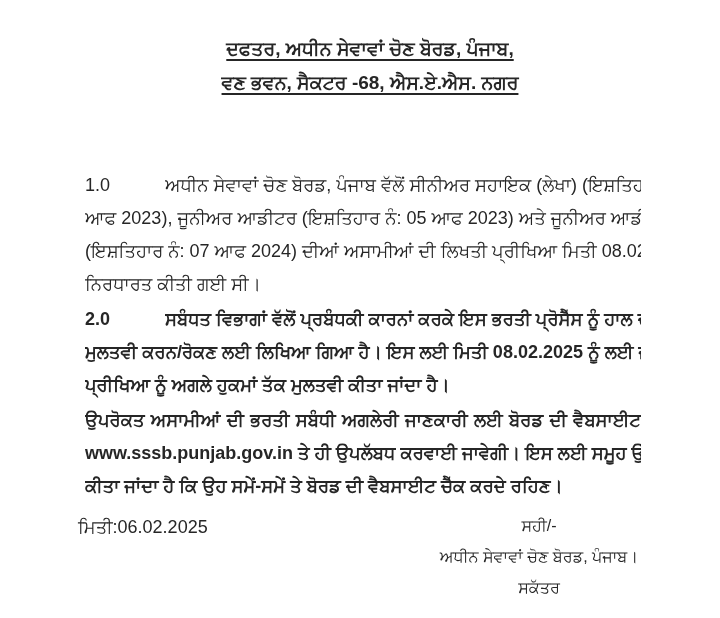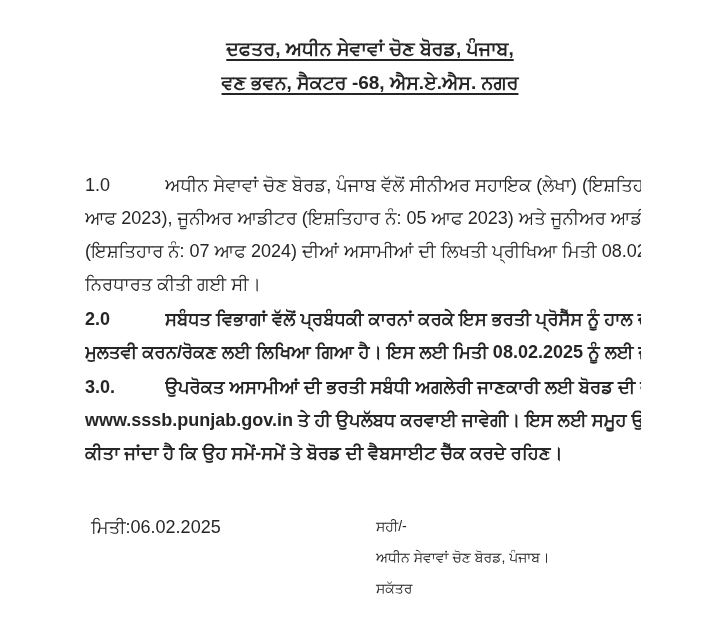--- a/index.html
+++ b/index.html
@@ -57,31 +57,31 @@
   .pnum { flex: 0 0 80px; }
   .ptext {
     flex: 1;
     text-align: justify;
     text-align-last: justify;
     overflow: hidden;
     white-space: nowrap;
   }
   .date-line {
     position: absolute;
-    left: 91px;
+    left: 78px;
     top: 517px;
     font-size: 18px;
   }
   .signature {
     position: absolute;
-    left: 376px;
+    left: 424px;
     top: 515px;
     width: 230px;
-    text-align: left;
-    font-size: 14px;
+    text-align: center;
+    font-size: 16px;
   }
   .signature .sig-row {
     line-height: 22px;
     margin-bottom: 9px;
     white-space: nowrap;
   }
 </style>
 </head>
 <body>
 
@@ -104,25 +104,25 @@
       <div class="pline">(ਇਸ਼ਤਿਹਾਰ ਨੰ: 07 ਆਫ 2024) ਦੀਆਂ ਅਸਾਮੀਆਂ ਦੀ ਲਿਖਤੀ ਪ੍ਰੀਖਿਆ ਮਿਤੀ 08.02.2025 ਨੂੰ</div>
       <div class="pline lastline">ਨਿਰਧਾਰਤ ਕੀਤੀ ਗਈ ਸੀ।</div>
     </div>
 
     <div class="para">
       <div class="firstline">
         <span class="pnum">2.0</span>
         <span class="ptext">ਸਬੰਧਤ ਵਿਭਾਗਾਂ ਵੱਲੋਂ ਪ੍ਰਬੰਧਕੀ ਕਾਰਨਾਂ ਕਰਕੇ ਇਸ ਭਰਤੀ ਪ੍ਰੋਸੈੱਸ ਨੂੰ ਹਾਲ ਦੀ ਘੜੀ</span>
       </div>
       <div class="pline">ਮੁਲਤਵੀ ਕਰਨ/ਰੋਕਣ ਲਈ ਲਿਖਿਆ ਗਿਆ ਹੈ। ਇਸ ਲਈ ਮਿਤੀ 08.02.2025 ਨੂੰ ਲਈ ਜਾ ਰਹੀ</div>
+      <div class="pline lastline">ਪ੍ਰੀਖਿਆ ਨੂੰ ਅਗਲੇ ਹੁਕਮਾਂ ਤੱਕ ਮੁਲਤਵੀ ਕੀਤਾ ਜਾਂਦਾ ਹੈ।</div>
     </div>
 
     <div class="para">
       <div class="firstline">
-        <span class="pnum">3.0.</span>
         <span class="ptext">ਉਪਰੋਕਤ ਅਸਾਮੀਆਂ ਦੀ ਭਰਤੀ ਸਬੰਧੀ ਅਗਲੇਰੀ ਜਾਣਕਾਰੀ ਲਈ ਬੋਰਡ ਦੀ ਵੈਬਸਾਈਟ</span>
       </div>
       <div class="pline">www.sssb.punjab.gov.in ਤੇ ਹੀ ਉਪਲੱਬਧ ਕਰਵਾਈ ਜਾਵੇਗੀ। ਇਸ ਲਈ ਸਮੂਹ ਉਮੀਦਵਾਰਾਂ ਨੂੰ ਸੂਚਿਤ</div>
       <div class="pline lastline">ਕੀਤਾ ਜਾਂਦਾ ਹੈ ਕਿ ਉਹ ਸਮੇਂ-ਸਮੇਂ ਤੇ ਬੋਰਡ ਦੀ ਵੈਬਸਾਈਟ ਚੈੱਕ ਕਰਦੇ ਰਹਿਣ।</div>
     </div>
 
   </div>
 
   <div class="date-line">ਮਿਤੀ:06.02.2025</div>
 

